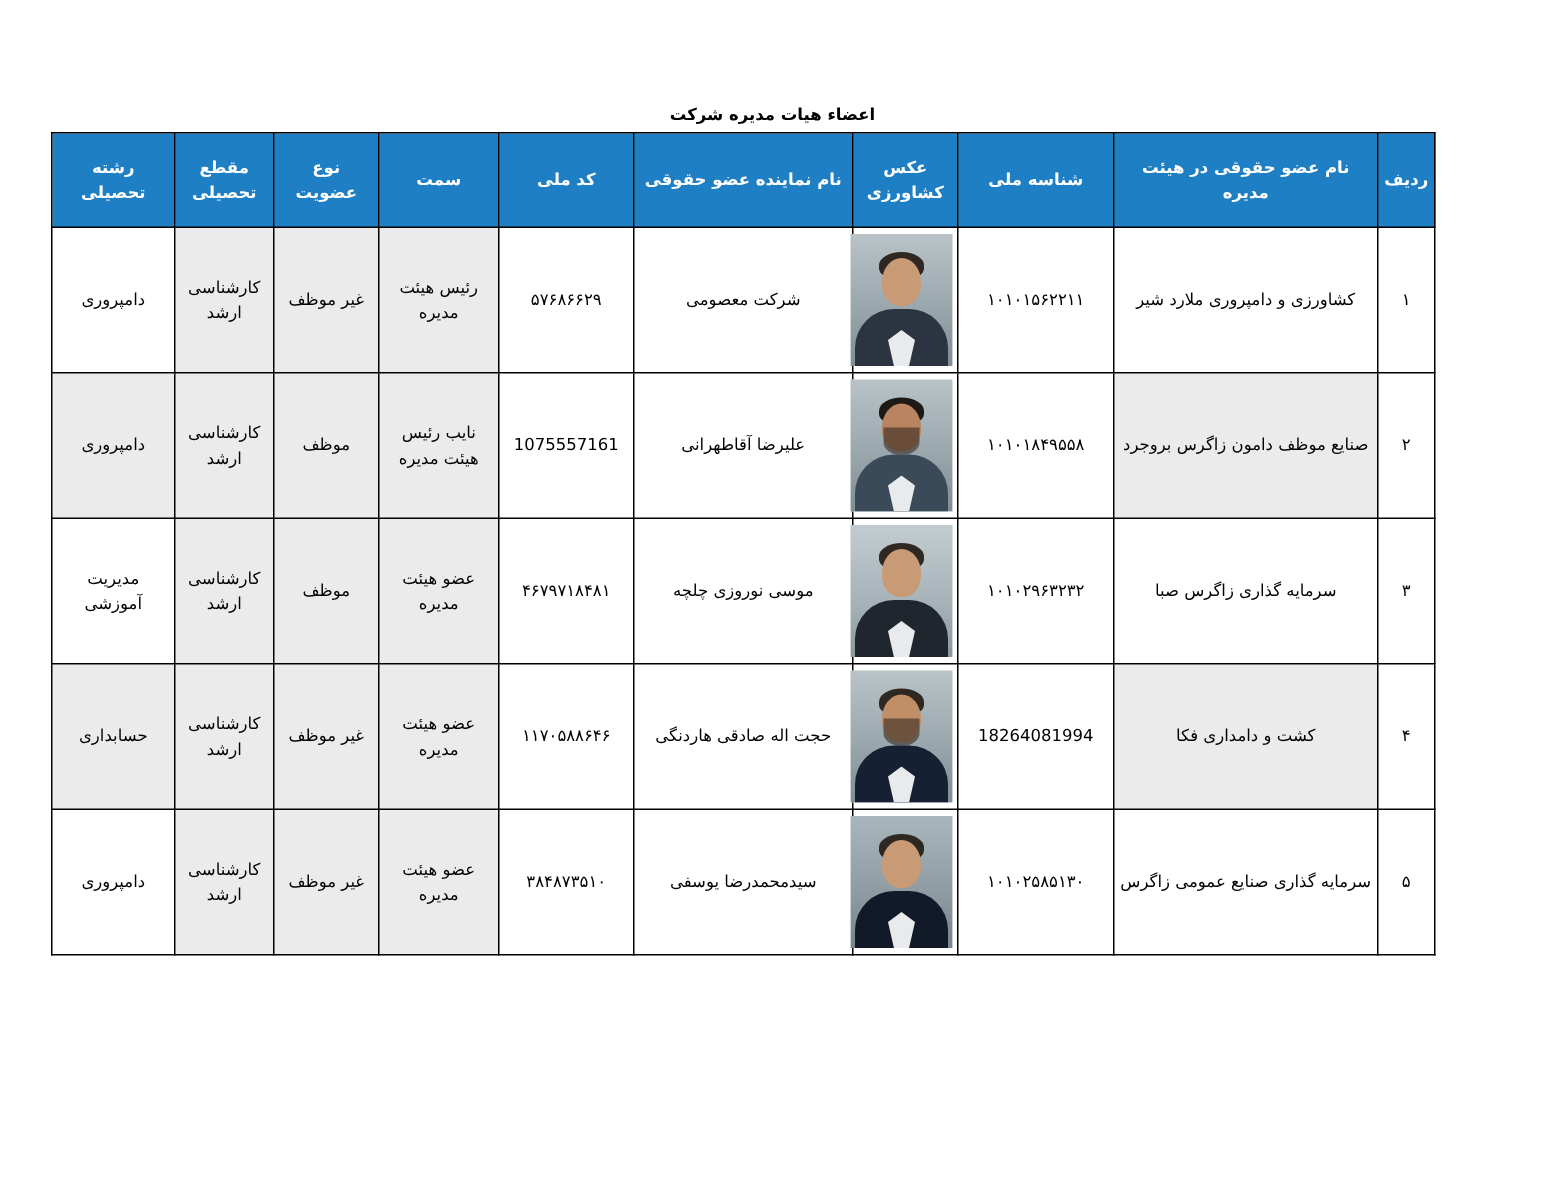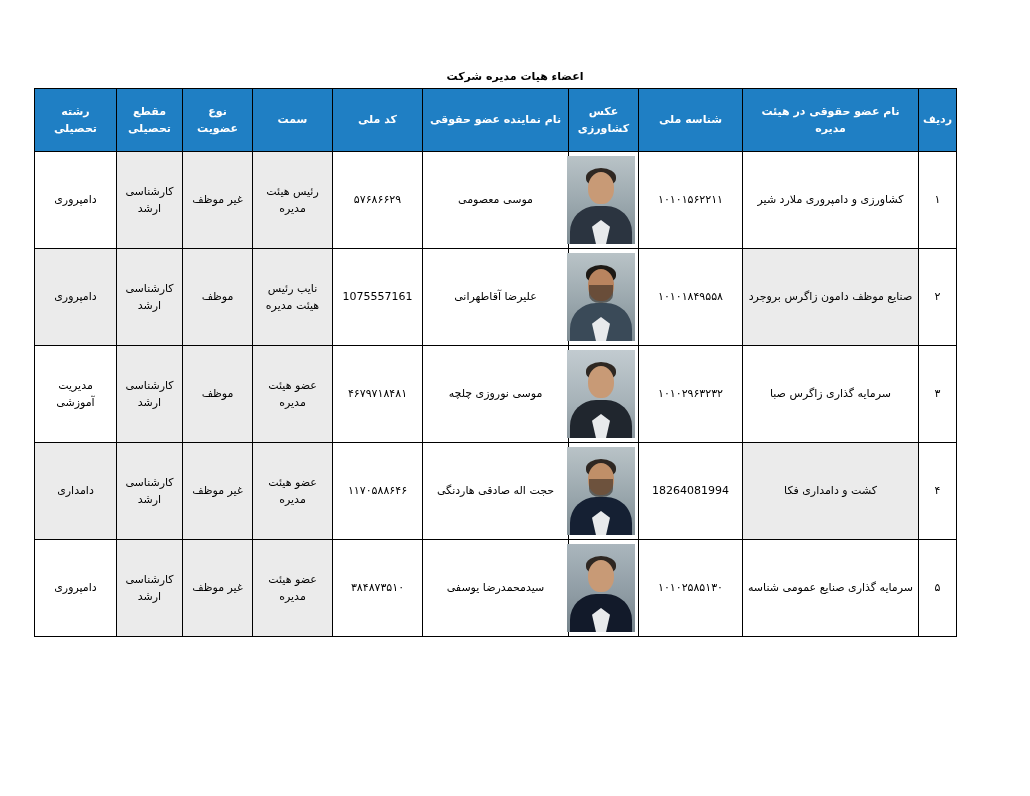--- a/index.html
+++ b/index.html
@@ -203,21 +203,21 @@
         <td class="plain">۱۰۱۰۱۵۶۲۲۱۱</td>
         <td class="photo-cell">
           <div class="photo v1">
             <span class="bg"></span>
               <span class="body"></span>
               <span class="shirt"></span>
               <span class="hair"></span>
               <span class="head"></span>
           </div>
         </td>
-        <td class="plain">موسی معصومی</td>
+        <td class="plain">شرکت معصومی</td>
         <td class="plain">۵۷۶۸۶۶۲۹</td>
         <td class="shaded">رئیس هیئت مدیره</td>
         <td class="shaded">غیر موظف</td>
         <td class="shaded">کارشناسی ارشد</td>
         <td class="plain">دامپروری</td>
       </tr>
 
       <tr>
         <td class="idx">۲</td>
         <td class="shaded">صنایع موظف دامون زاگرس بروجرد</td>
@@ -273,26 +273,26 @@
               <span class="hair"></span>
               <span class="head"></span>
               <span class="beard"></span>
           </div>
         </td>
         <td class="plain">حجت اله صادقی هاردنگی</td>
         <td class="plain">۱۱۷۰۵۸۸۶۴۶</td>
         <td class="shaded">عضو هیئت مدیره</td>
         <td class="shaded">غیر موظف</td>
         <td class="shaded">کارشناسی ارشد</td>
-        <td class="shaded">دامداری</td>
+        <td class="shaded">حسابداری</td>
       </tr>
 
       <tr>
         <td class="idx">۵</td>
-        <td class="plain">سرمایه گذاری صنایع عمومی شناسه</td>
+        <td class="plain">سرمایه گذاری صنایع عمومی زاگرس</td>
         <td class="plain">۱۰۱۰۲۵۸۵۱۳۰</td>
         <td class="photo-cell">
           <div class="photo v5">
             <span class="bg"></span>
               <span class="body"></span>
               <span class="shirt"></span>
               <span class="hair"></span>
               <span class="head"></span>
           </div>
         </td>

